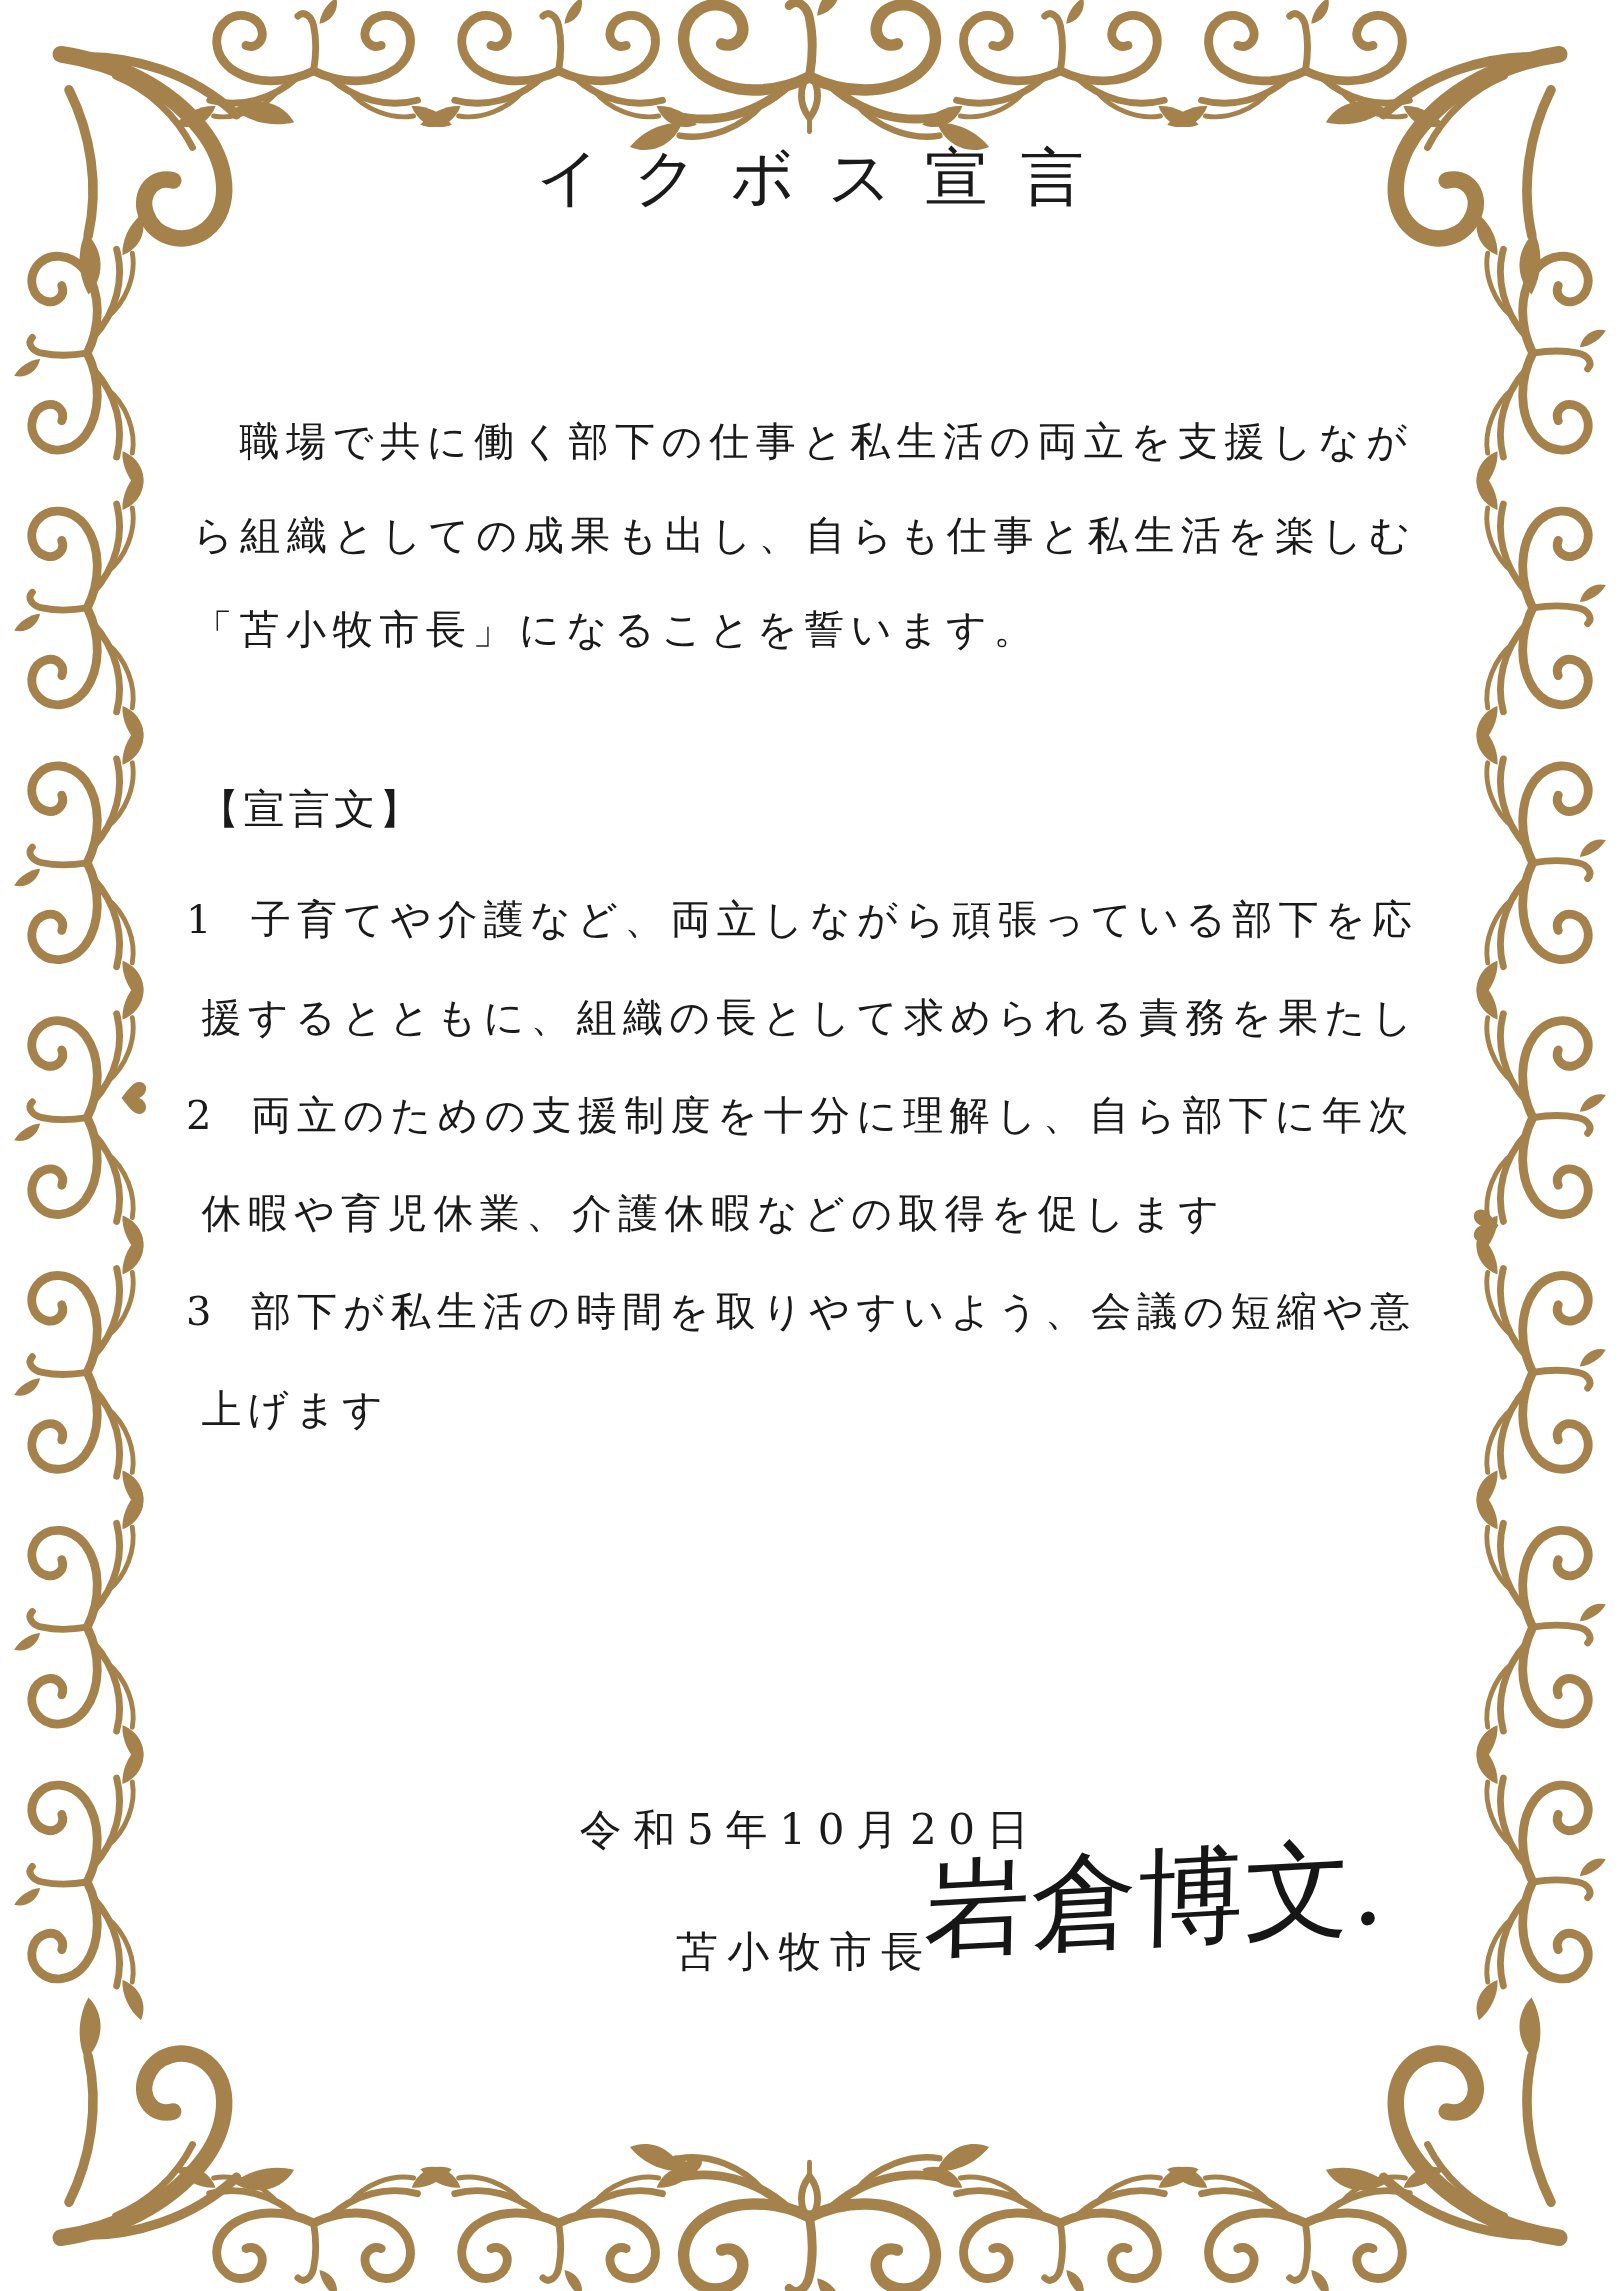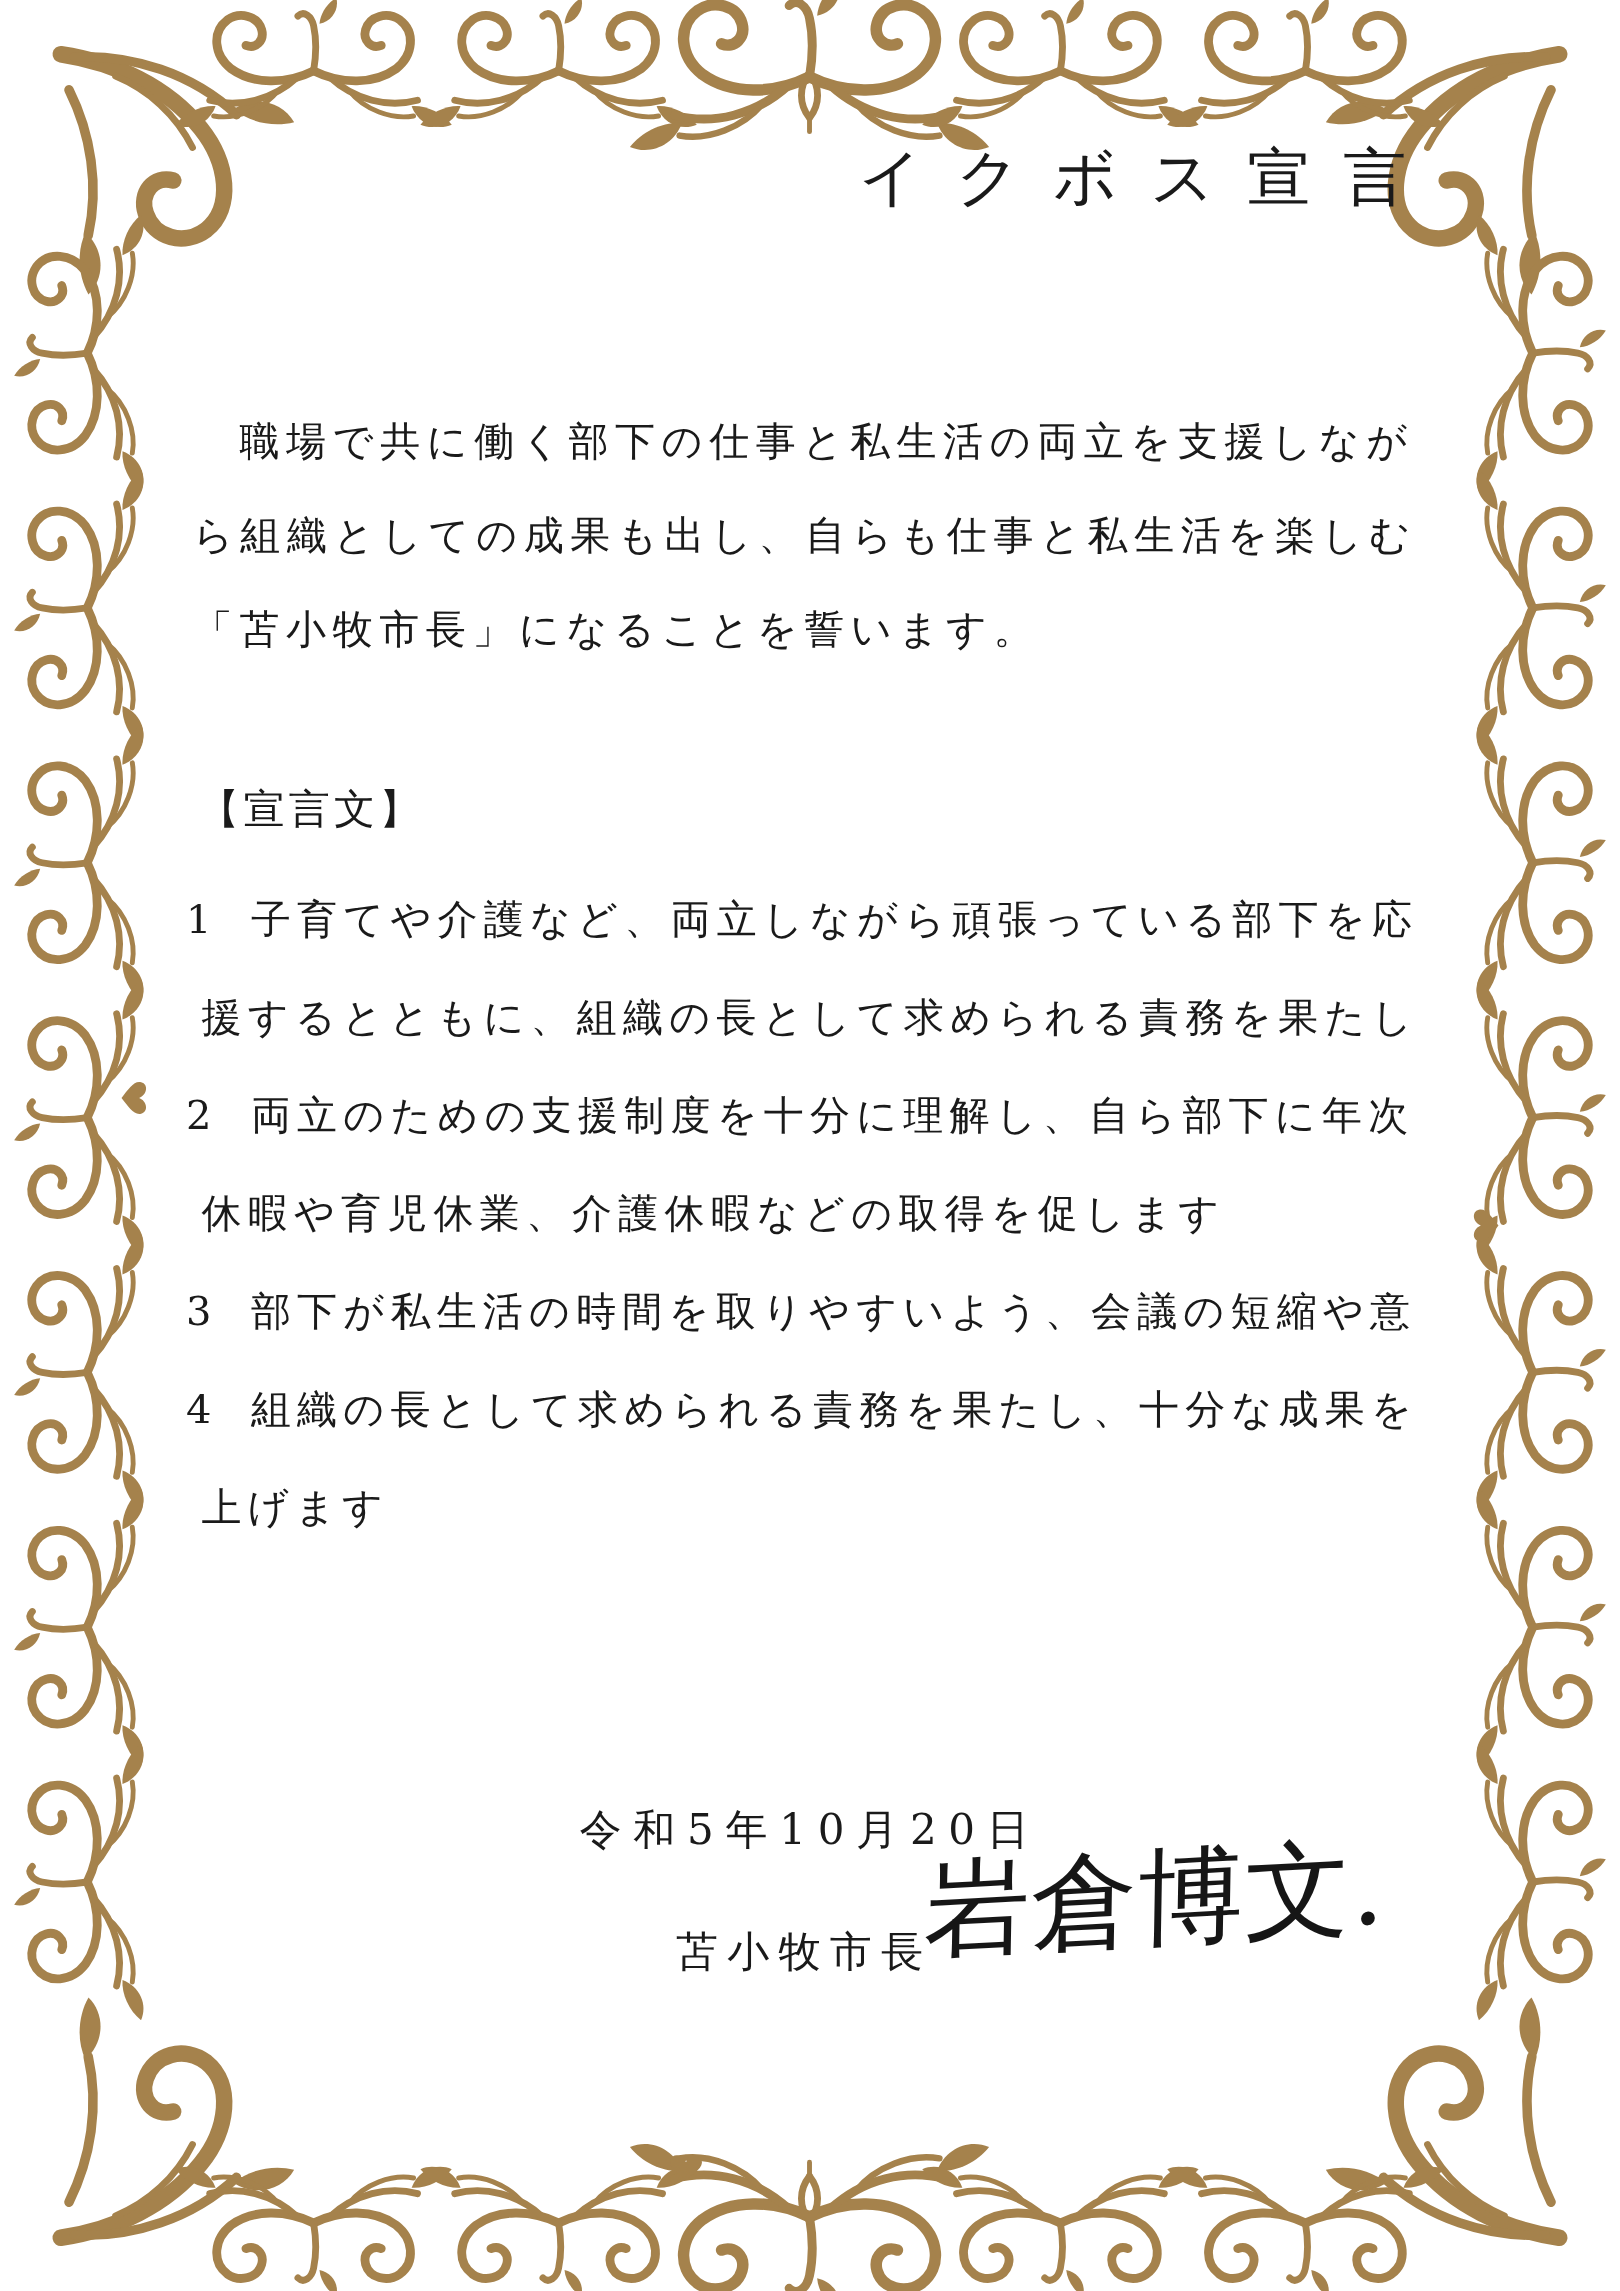--- a/index.html
+++ b/index.html
@@ -10,21 +10,21 @@
   }
   
   .frame{ position:absolute; left:0; top:0; width:1620px; height:2292px; }
   .frame g.art{ stroke:var(--gold); fill:none; stroke-linecap:round; stroke-linejoin:round; }
   .frame .w5{ stroke-width:5; } .frame .w7{ stroke-width:7; }
   .frame .w9{ stroke-width:9; } .frame .w12{ stroke-width:12; }
   .frame .f{ fill:var(--gold); stroke:none; }
   
   .content{ position:absolute; left:181px; top:0; width:1258px; }
   .title{
-    position:absolute; left:0; top:135px; width:1258px; text-align:right;
+    position:absolute; left:0; top:135px; width:1258px; text-align:center;
     font-size:63px; letter-spacing:0.52em; text-indent:0.52em; white-space:nowrap;
     font-weight:400;
   }
   .intro{ position:absolute; left:11.8px; top:394px; width:1246px;
     font-size:40px; letter-spacing:0.165em; line-height:94px; white-space:nowrap; }
   .section-heading{ position:absolute; left:17.6px; top:782px; font-size:41px; letter-spacing:0.1em; }
   .decl{ position:absolute; left:4.9px; top:870px; width:1253px;
     font-size:40px; letter-spacing:0.155em; white-space:nowrap; }
   .decl .item{ margin:0; }
   .decl .row1{ height:98px; line-height:98px; }
@@ -144,23 +144,20 @@
         <div class="row2">休暇や育児休業、介護休暇などの取得を促します</div>
       </div>
 
       <div class="item">
         <div class="row1">
           <span class="num">3</span><span>部下が私生活の時間を取りやすいよう、会議の短縮や意</span>
         </div>
       </div>
 
       <div class="item">
-        <div class="row1">
-          <span class="num">4</span><span>組織の長として求められる責務を果たし、十分な成果を</span>
-        </div>
         <div class="row2">上げます</div>
       </div>
 
     </div>
 
     <div class="date-line">令和5年10月20日</div>
 
     <div class="signer">
       <span class="signer-title">苫小牧市長</span>
       <span class="signature">岩倉博文.</span>

